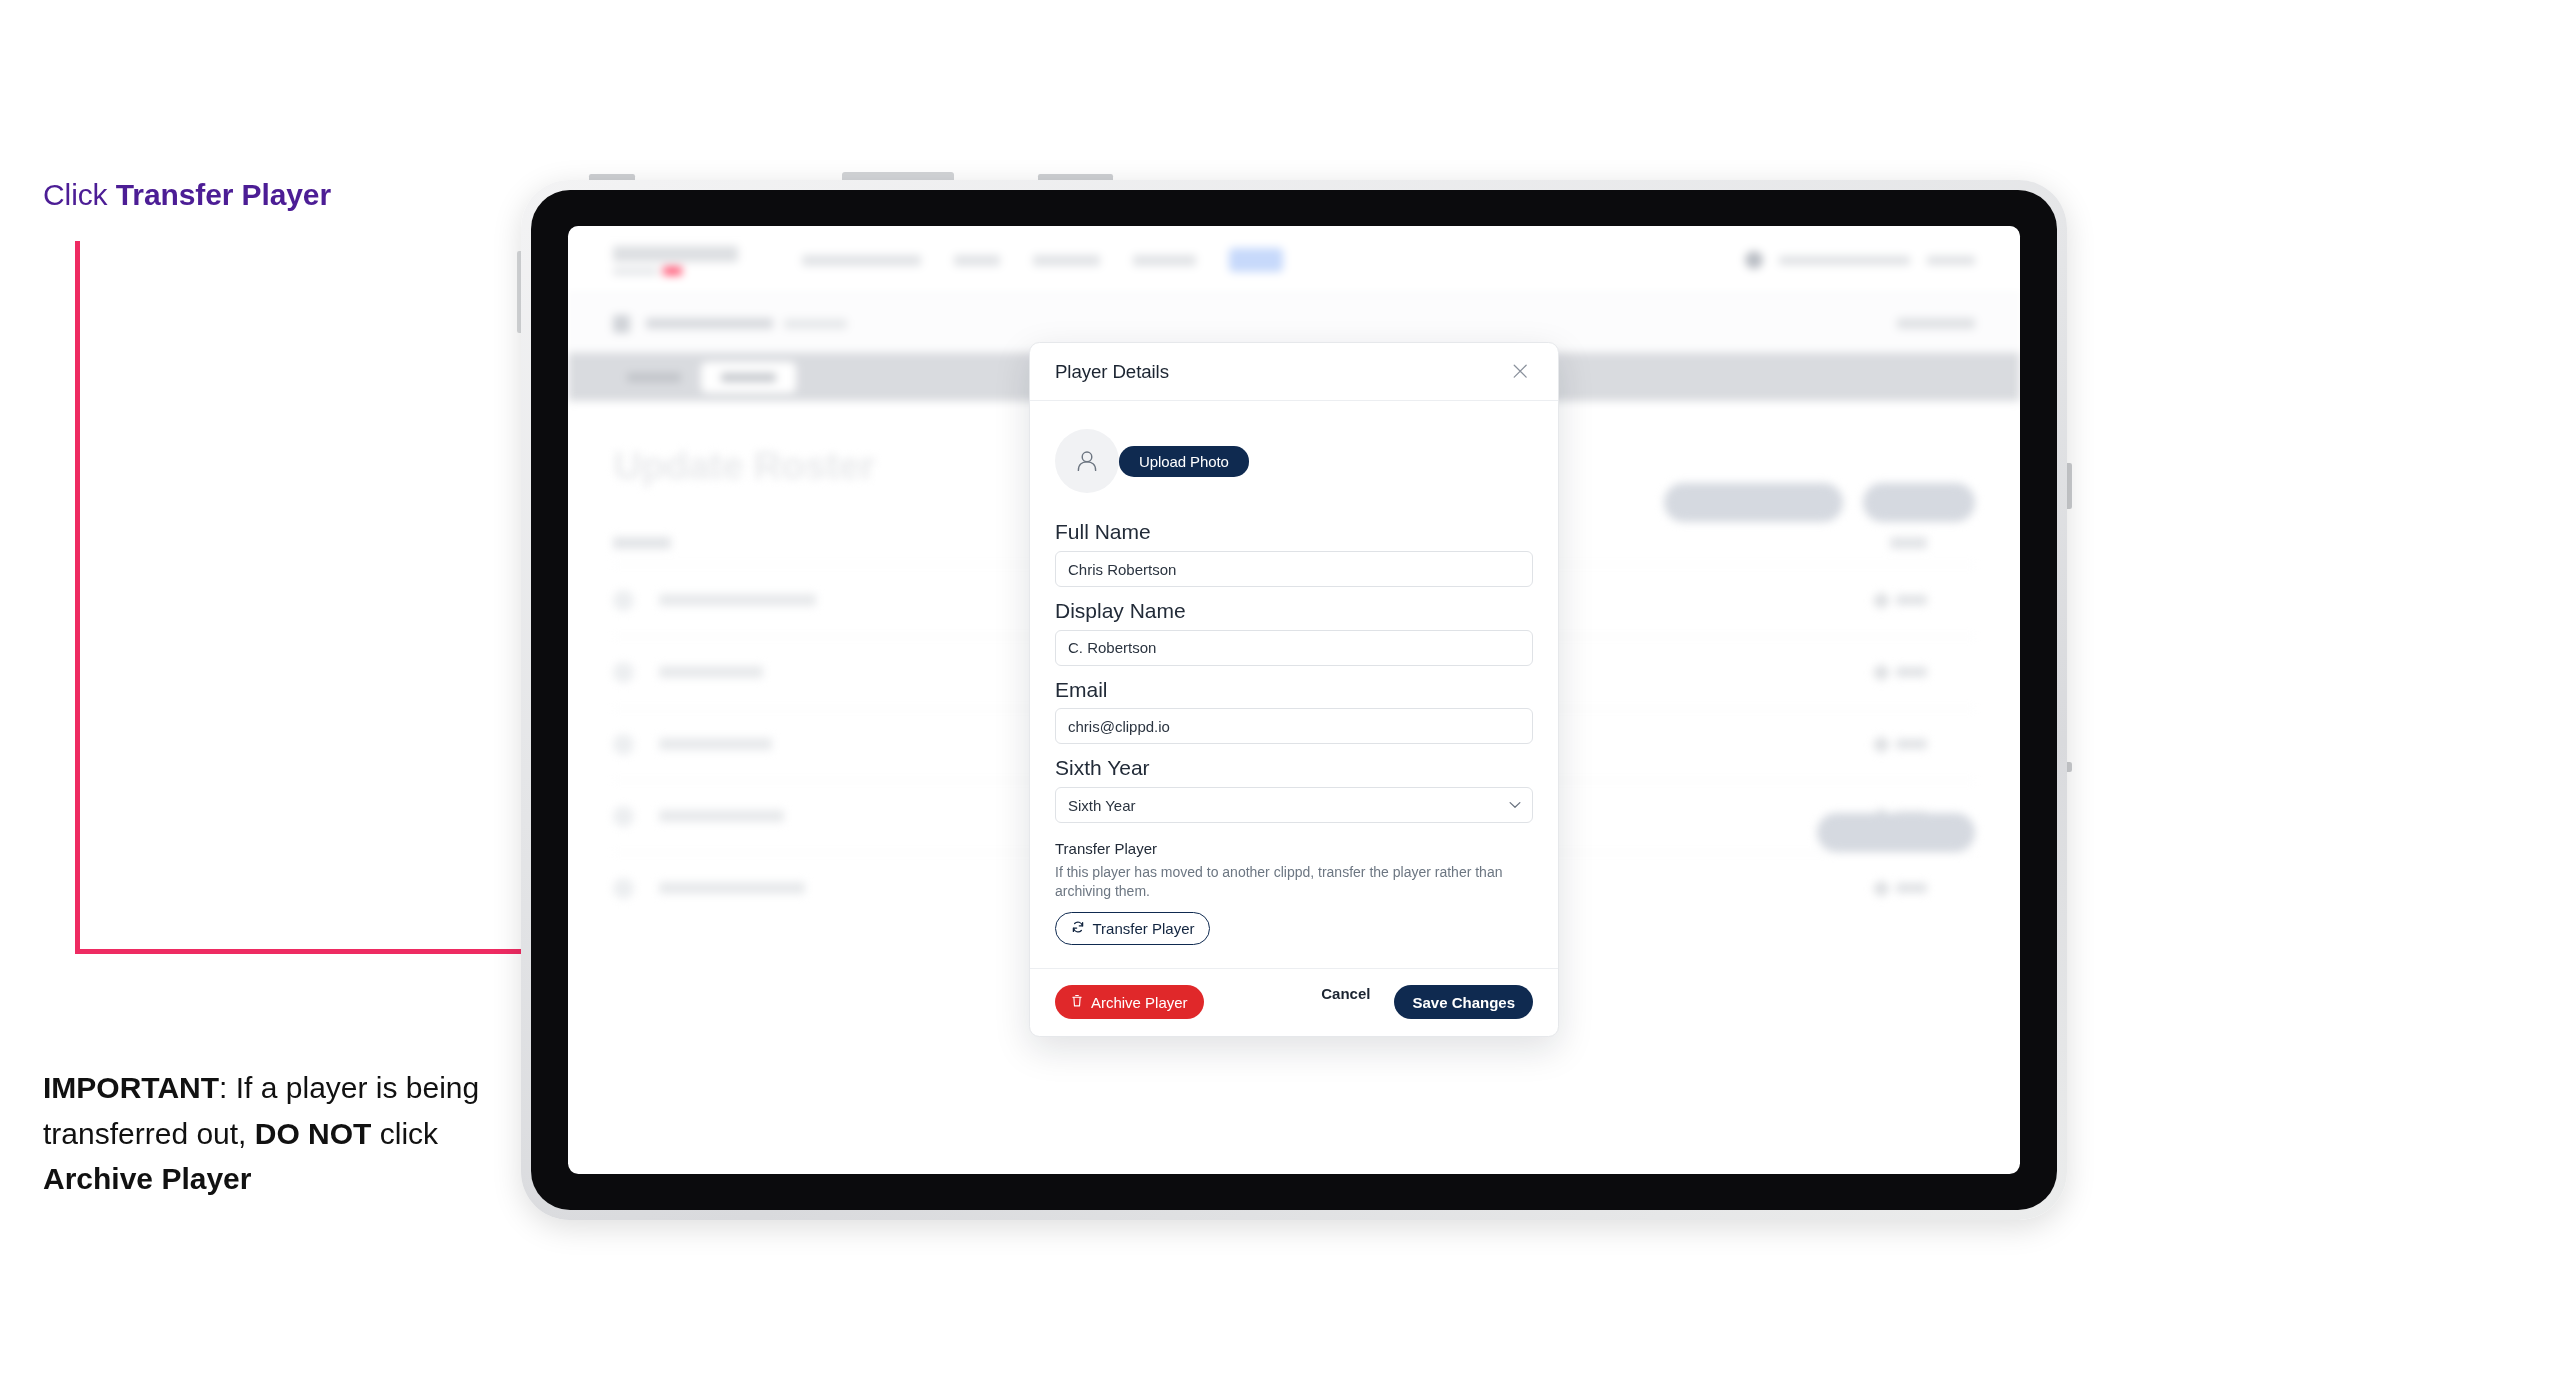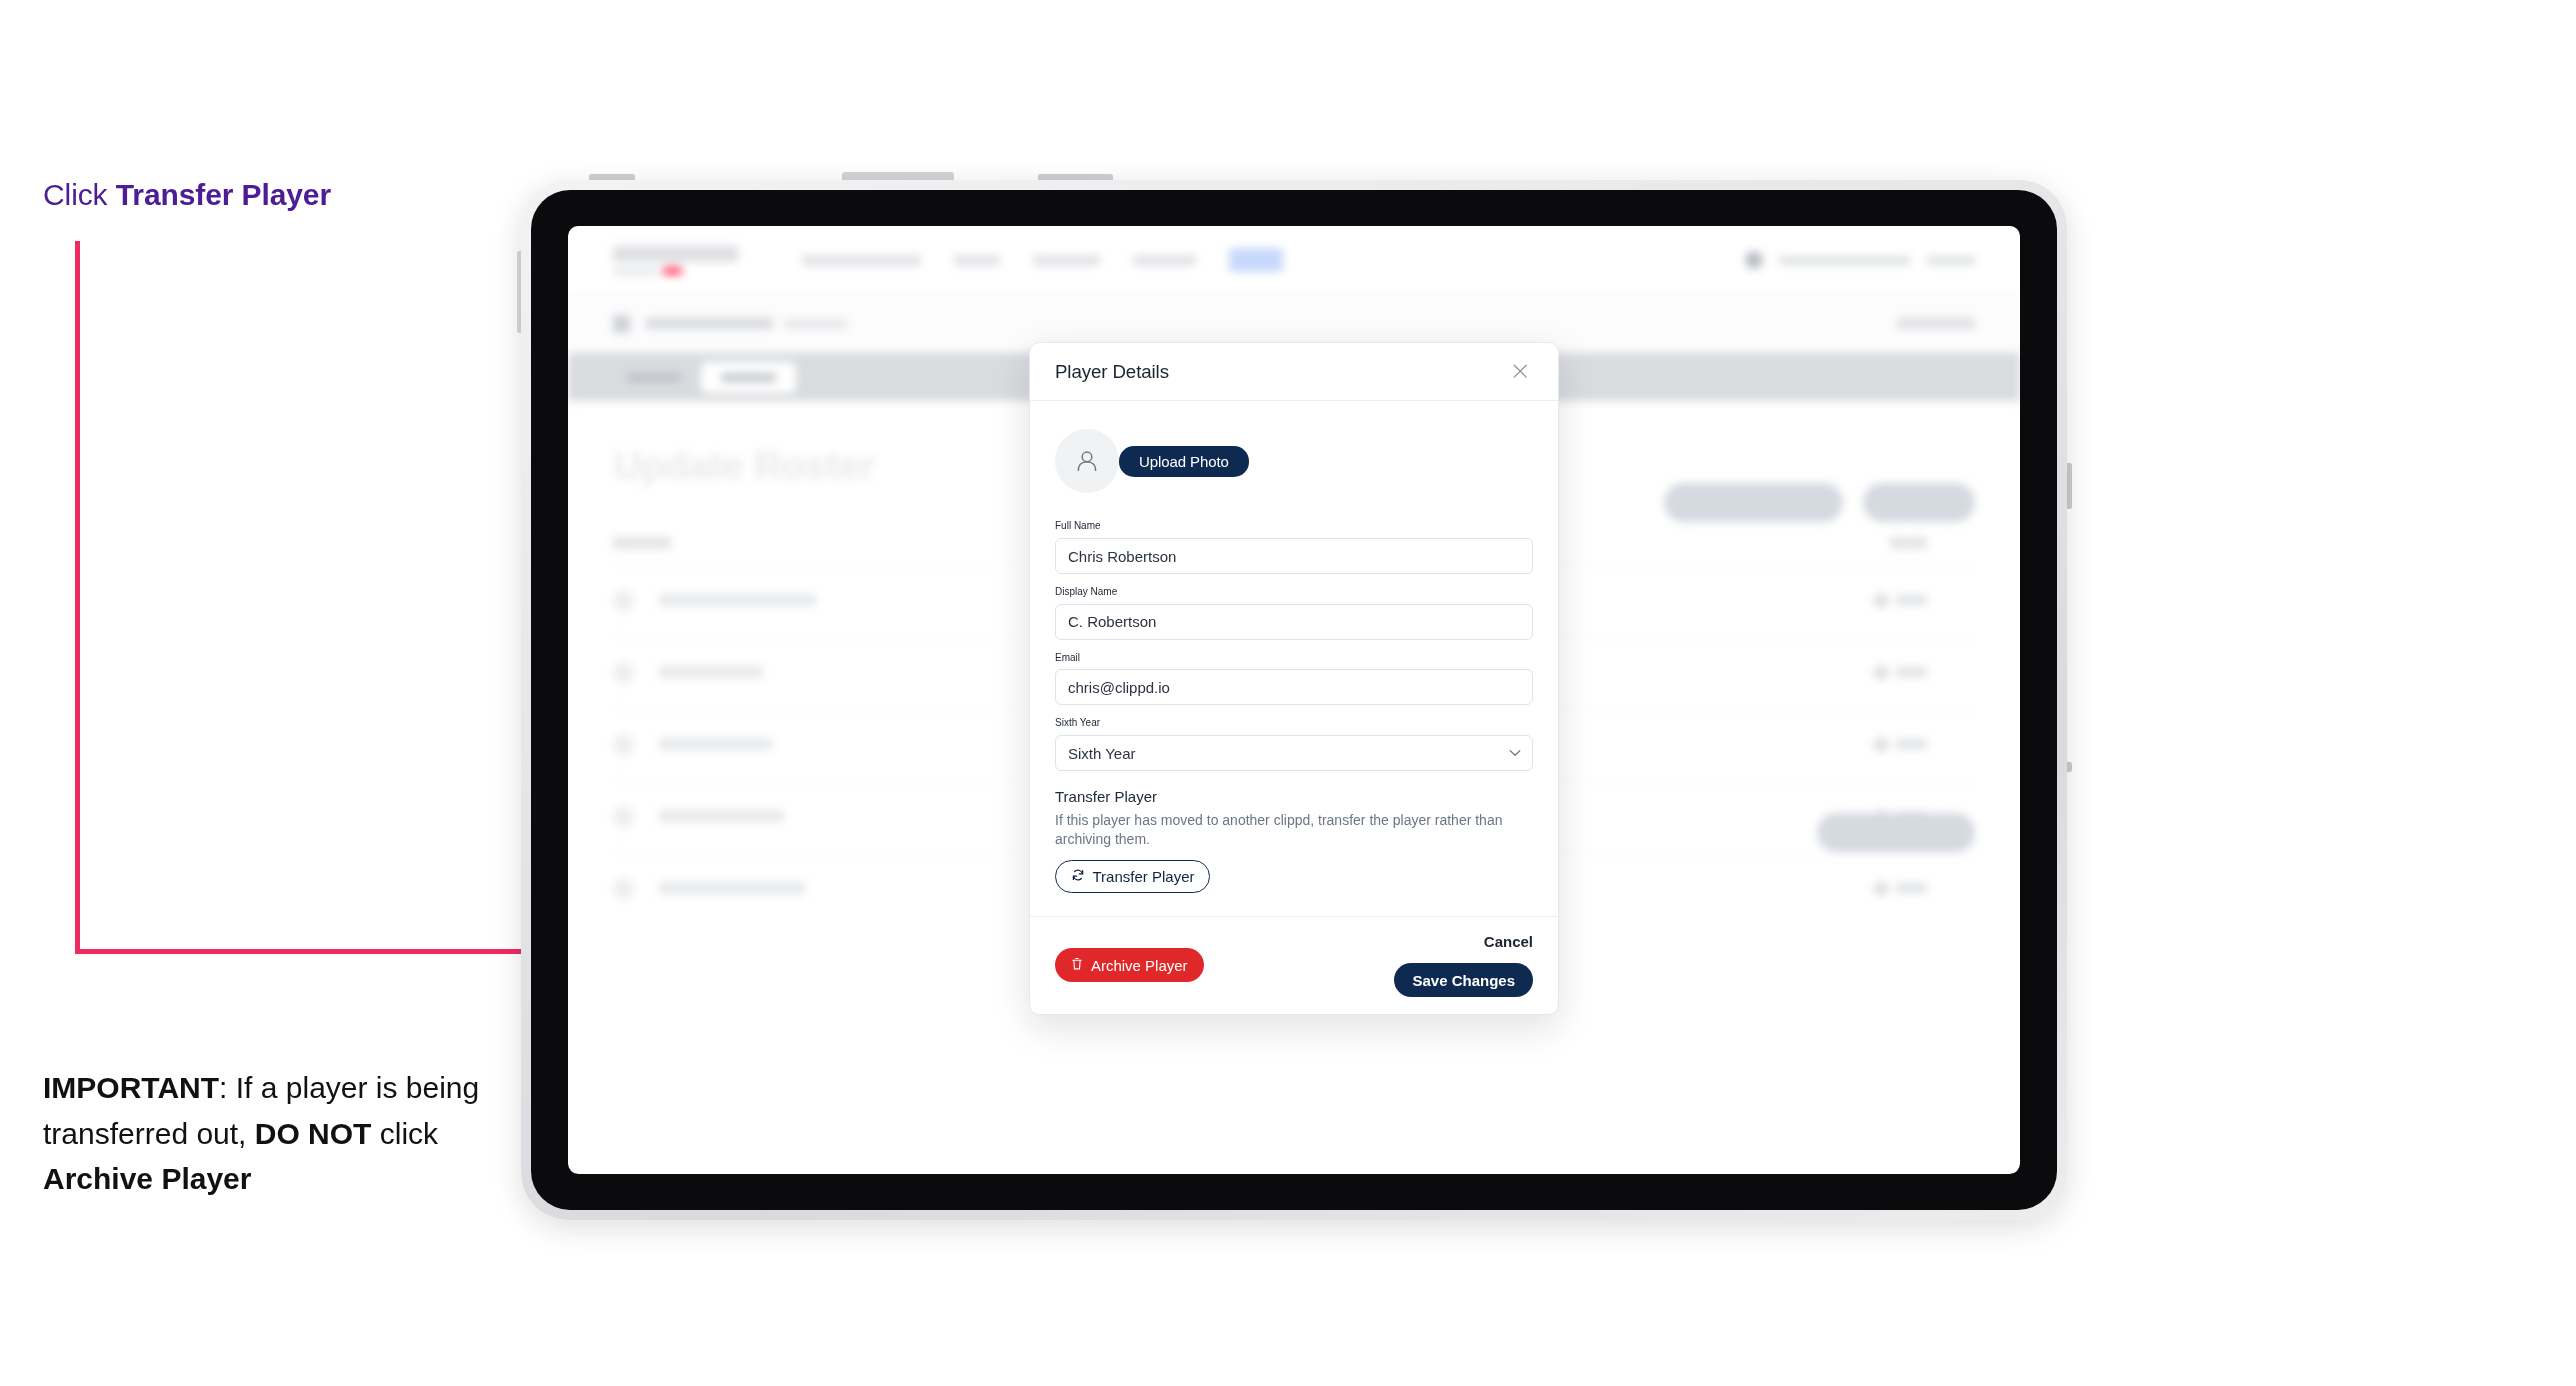--- a/index.html
+++ b/index.html
@@ -194,21 +194,21 @@
     border: none; border-radius: 15px;
     height: 31px; padding: 0 20px;
     font-size: 15px;
     font-family: "Liberation Sans", sans-serif;
     cursor: pointer;
     letter-spacing: -0.1px;
   }
   .field { margin-top: 12px; }
   .field:first-of-type { margin-top: 3px; }
   .field-label {
-    font-size: 10px; color: #222b38; display:block; margin-bottom: 6.7px;
+    font-size: 21px; color: #222b38; display:block; margin-bottom: 6.7px;
   }
   .field-input {
     width: 100%; height: 36px;
     border: 0.7px solid #dfe2e6;
     border-radius: 6px;
     padding: 0 12px;
     font-size: 15px;
     color: #2b3440;
     background: #ffffff;
     font-family: "Liberation Sans", sans-serif;
@@ -247,21 +247,21 @@
   }
   .archive-btn {
     display:inline-flex; align-items:center; gap: 7.5px;
     height: 34px; padding: 0 16.4px;
     background: #e0282a; color:#ffffff;
     border: none; border-radius: 17px;
     font-size: 15px;
     font-family: "Liberation Sans", sans-serif;
     cursor: pointer;
   }
-  .foot-right { margin-left: auto; display:flex; align-items:flex-end; gap: 13px; flex-direction: column;}
+  .foot-right { margin-left: auto; display:flex; align-items:flex-start; gap: 24px;}
   .cancel-btn {
     background: none; border: none;
     font-size: 15px; color: #1b2431; font-weight: bold;
     font-family: "Liberation Sans", sans-serif;
     cursor: pointer;
   }
   .save-btn {
     background: #0f2a50; color: #ffffff;
     border: none; border-radius: 17px;
     height: 34px; padding: 0 18px;

